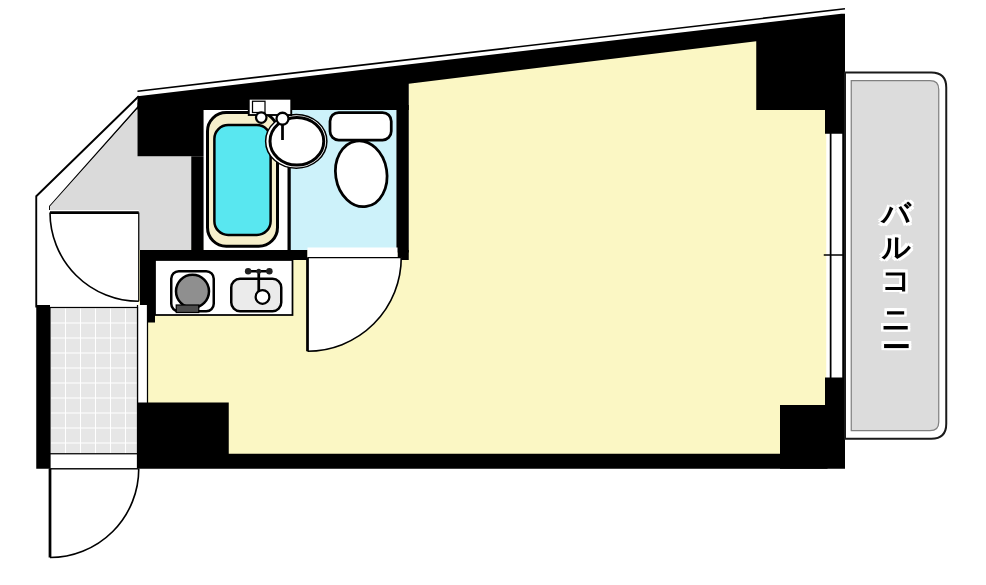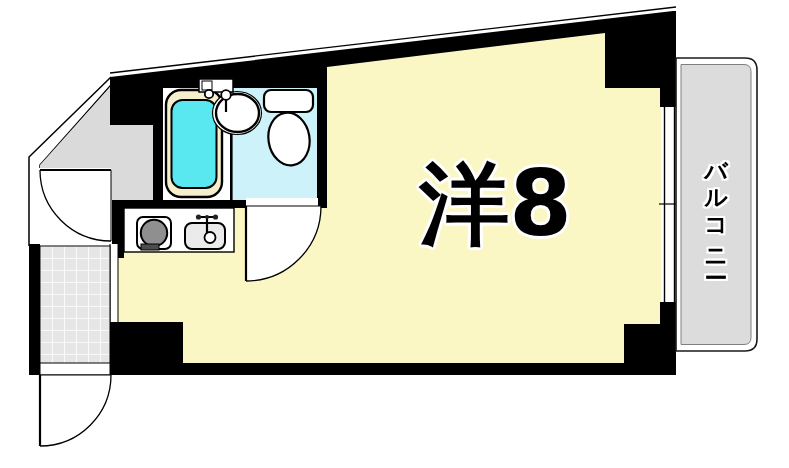--- a/index.html
+++ b/index.html
@@ -158,15 +158,14 @@
     <line x1="674.5" y1="106" x2="674.5" y2="303" stroke="#000" stroke-width="1.4"></line>
     <line x1="659" y1="204" x2="681" y2="204" stroke="#000" stroke-width="1.2"></line>
   </g>
 
   <g>
     <path d="M676,58 L745,58 Q757,58 757,70 L757,339 Q757,351 745,351 L676,351 Z" fill="#ffffff" stroke="#1a1a1a" stroke-width="1.6"></path>
     <path d="M681,64.5 L744,64.5 Q751,64.5 751,71.5 L751,337.5 Q751,344.5 744,344.5 L681,344.5 Z" fill="#DCDCDC" stroke="#808080" stroke-width="1"></path>
   </g>
 </svg>
 
-<div class="room-label">洋8</div>
 <div class="balcony-label">バルコニー</div>
 </div>
 
 </body></html>

